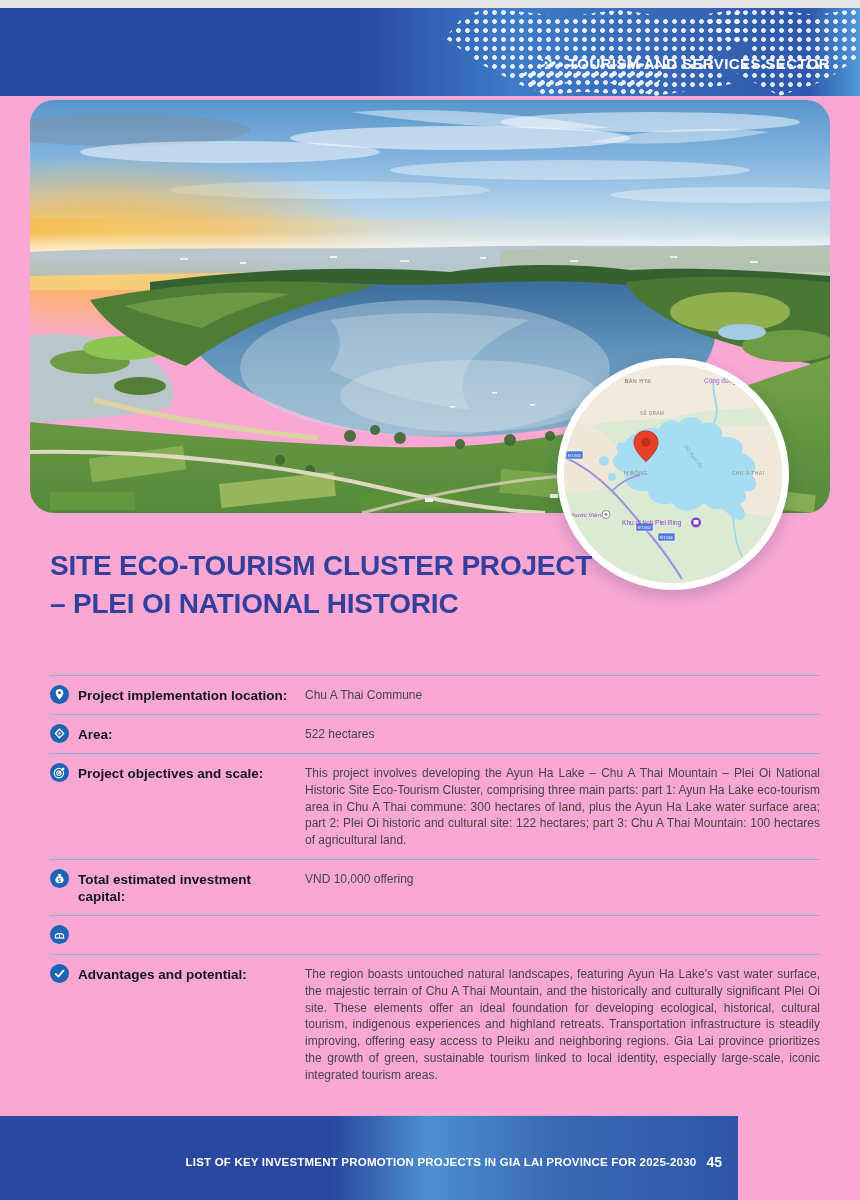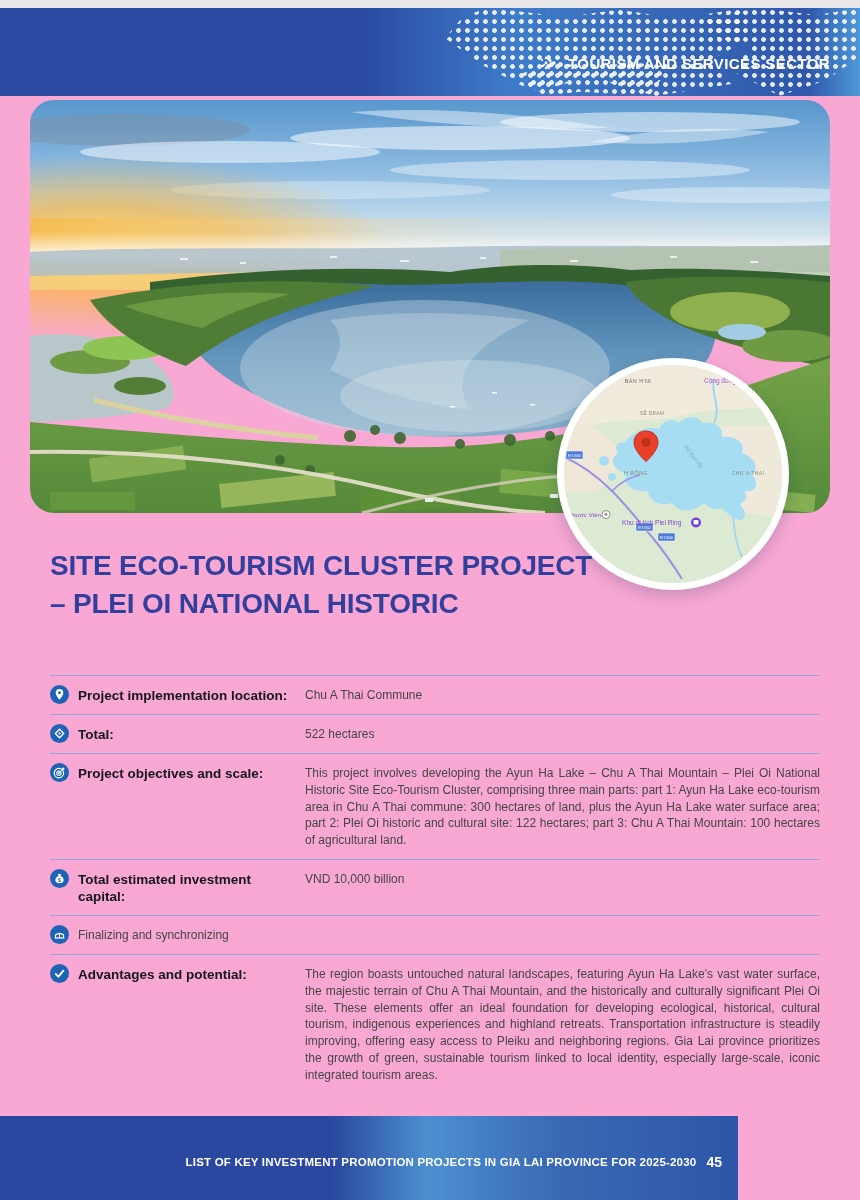--- a/index.html
+++ b/index.html
@@ -275,21 +275,21 @@
       <div class="lbl">Project implementation location:</div>
       <div class="val">Chu A Thai Commune</div>
     </div>
 
     <div class="row">
       <svg class="ic" viewBox="0 0 18 18">
         <circle cx="9" cy="9" r="9" fill="#1f63b5"></circle>
         <rect x="6.2" y="6.2" width="5.6" height="5.6" transform="rotate(45 9 9)" fill="none" stroke="#ffffff" stroke-width="1.3"></rect>
         <rect x="8.1" y="8.1" width="1.8" height="1.8" transform="rotate(45 9 9)" fill="#ffffff"></rect>
       </svg>
-      <div class="lbl">Total:</div>
+      <div class="lbl">Area:</div>
       <div class="val">522 hectares</div>
     </div>
 
     <div class="row">
       <svg class="ic" viewBox="0 0 18 18">
         <circle cx="9" cy="9" r="9" fill="#1f63b5"></circle>
         <circle cx="8.4" cy="9.6" r="4.4" fill="none" stroke="#ffffff" stroke-width="1.2"></circle>
         <circle cx="8.4" cy="9.6" r="2" fill="none" stroke="#ffffff" stroke-width="1"></circle>
         <circle cx="8.4" cy="9.6" r=".8" fill="#ffffff"></circle>
         <path d="M8.4,9.6 L13.2,4.8 M13.2,4.8 l-2,.4 M13.2,4.8 l-.4,2" stroke="#ffffff" stroke-width=".9" fill="none"></path>
@@ -299,31 +299,30 @@
     </div>
 
     <div class="row">
       <svg class="ic" viewBox="0 0 18 18">
         <circle cx="9" cy="9" r="9" fill="#1f63b5"></circle>
         <path d="M7.4,4.8 h3.2 l-.8,1.8 h-1.6 Z" fill="#ffffff"></path>
         <path d="M9,6.6 c-2.4,0 -3.9,1.9 -3.9,3.9 c0,2 1.6,3.1 3.9,3.1 s3.9,-1.1 3.9,-3.1 c0,-2 -1.5,-3.9 -3.9,-3.9 Z" fill="#ffffff"></path>
         <text x="9" y="12.4" font-size="5" font-weight="bold" fill="#1f63b5" text-anchor="middle" font-family="Liberation Sans, sans-serif">$</text>
       </svg>
       <div class="lbl">Total estimated investment capital:</div>
-      <div class="val">VND 10,000 billion</div>
+      <div class="val">VND 10,000 offering</div>
     </div>
 
     <div class="row">
       <svg class="ic" viewBox="0 0 18 18">
         <circle cx="9" cy="9" r="9" fill="#1f63b5"></circle>
         <path d="M4.4,12.3 h9.2" stroke="#ffffff" stroke-width="1.2"></path>
         <path d="M5.2,12.2 v-2.4 M9,12.2 v-3.6 M12.8,12.2 v-2.4" stroke="#ffffff" stroke-width="1.1"></path>
         <path d="M4.8,9.8 Q9,6 13.2,9.8" stroke="#ffffff" stroke-width="1.2" fill="none"></path>
       </svg>
-      <div class="val">Finalizing and synchronizing</div>
     </div>
 
 
     <div class="row">
       <svg class="ic" viewBox="0 0 18 18">
         <circle cx="9" cy="9" r="9" fill="#1f63b5"></circle>
         <path d="M5.4,9.4 l2.5,2.5 l4.8,-5.6" stroke="#ffffff" stroke-width="1.8" fill="none" stroke-linecap="round" stroke-linejoin="round"></path>
       </svg>
       <div class="lbl">Advantages and potential:</div>
       <div class="val just">The region boasts untouched natural landscapes, featuring Ayun Ha Lake’s vast water surface, the majestic terrain of Chu A Thai Mountain, and the historically and culturally significant Plei Oi site. These elements offer an ideal foundation for developing ecological, historical, cultural tourism, indigenous experiences and highland retreats. Transportation infrastructure is steadily improving, offering easy access to Pleiku and neighboring regions. Gia Lai province prioritizes the growth of green, sustainable tourism linked to local identity, especially large-scale, iconic integrated tourism areas.</div>

